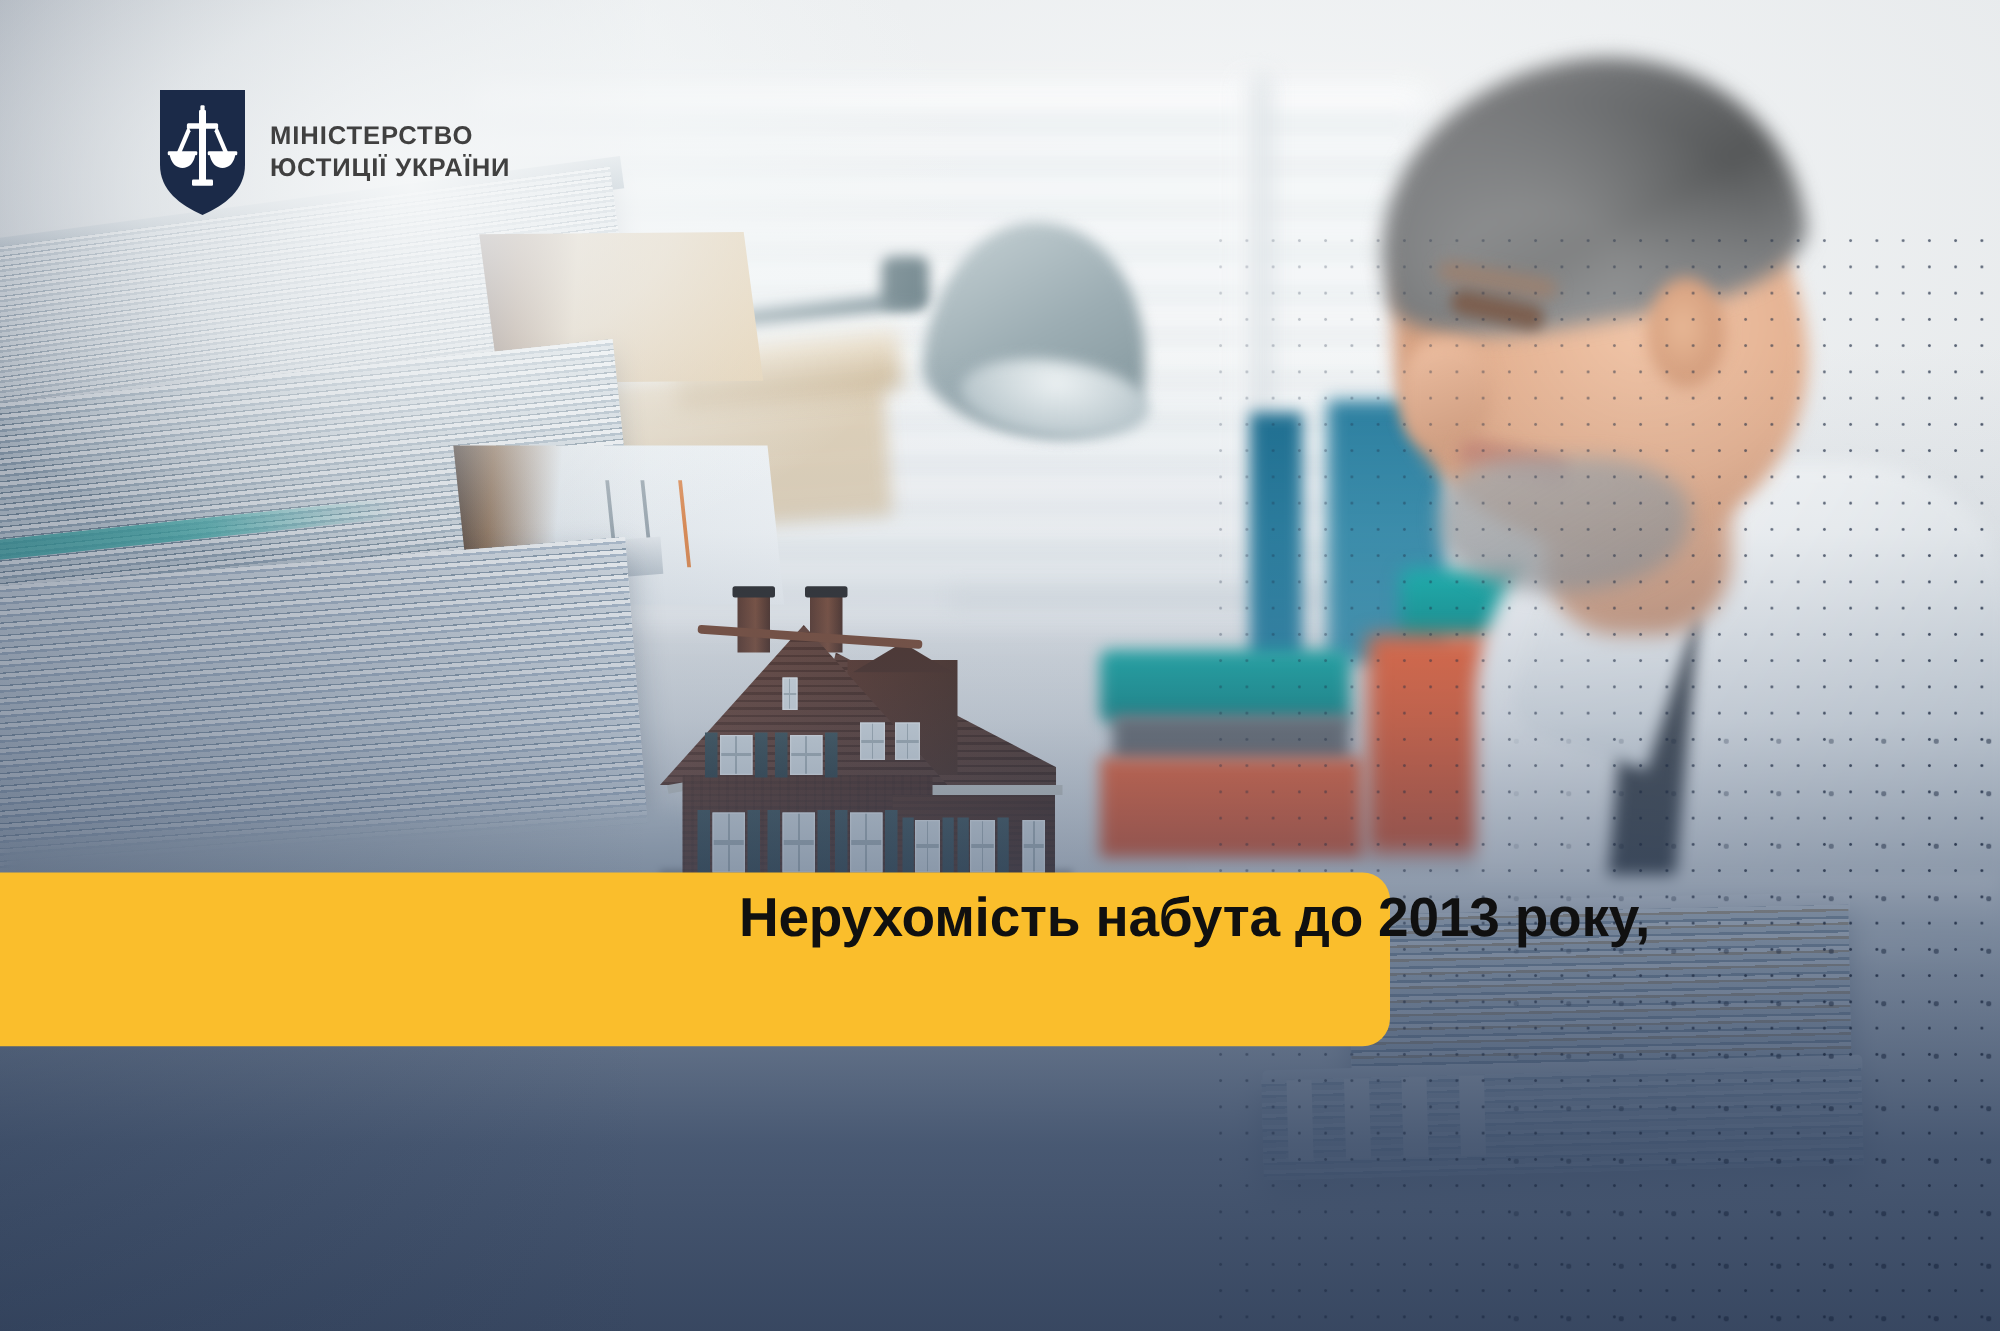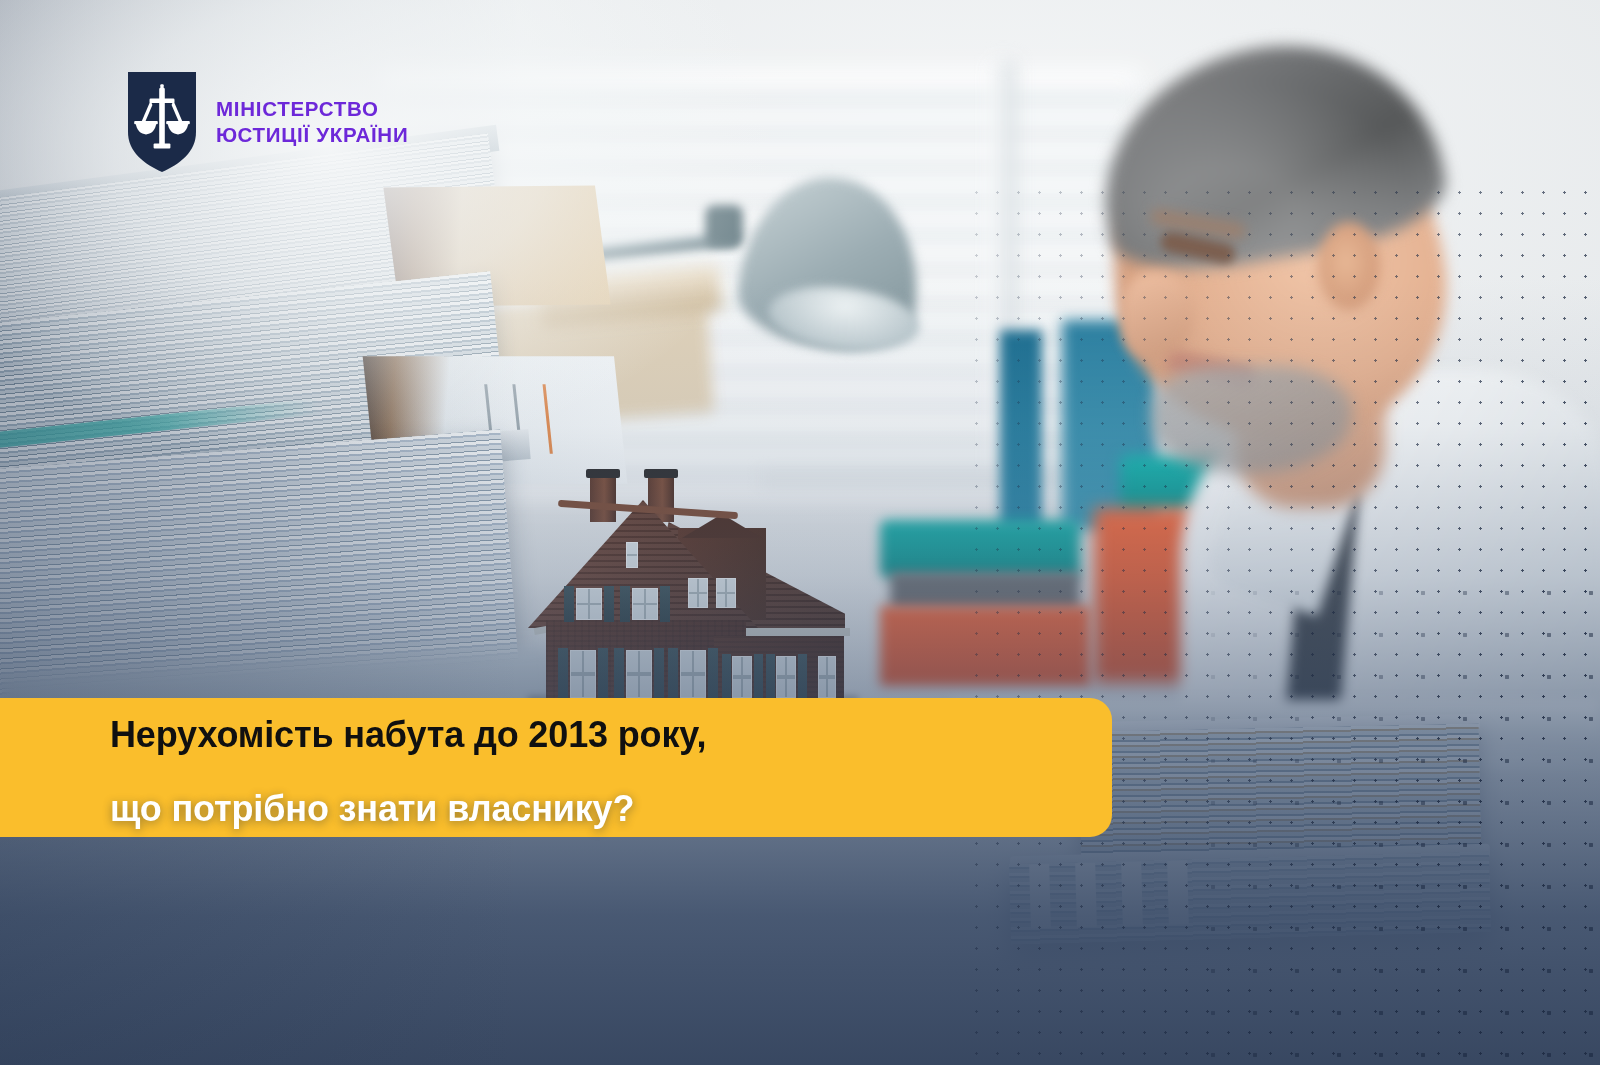--- a/index.html
+++ b/index.html
@@ -409,34 +409,34 @@
     background-position:12px 12px;
     opacity:.55;
     -webkit-mask-image:linear-gradient(120deg, rgba(0,0,0,0) 0%, rgba(0,0,0,.9) 60%, rgba(0,0,0,1) 100%);
             mask-image:linear-gradient(120deg, rgba(0,0,0,0) 0%, rgba(0,0,0,.9) 60%, rgba(0,0,0,1) 100%);
   }
 
   
   .logo{position:absolute;left:128px;top:72px;display:flex;align-items:center;gap:20px;}
   .logo-shield{width:68px;height:100px;display:block;}
   .logo-text{
-    color:#6d28d9;font-weight:700;letter-spacing:.035em;
+    color:#404040;font-weight:700;letter-spacing:.035em;
     font-size:20.5px;line-height:1.28;text-transform:uppercase;
     white-space:nowrap;
   }
 
   
   .hl-band{
     position:absolute;left:0;top:698px;width:1112px;height:139px;
     background:#fabe2c;
     border-radius:0 22px 22px 0;
   }
   .headline{
-    position:absolute;left:110px;top:700px;width:1200px;
-    font-size:36px;font-weight:700;line-height:69px;letter-spacing:-.004em;
+    position:absolute;left:120px;top:700px;width:1200px;
+    font-size:44px;font-weight:700;line-height:69px;letter-spacing:-.004em;text-align:right;
   }
   .hl-1,.hl-2{color:#101010;display:block;}
   .hl-3{color:#ffffff;display:block;margin-top:5px;
         text-shadow:0 2px 10px rgba(20,30,50,.45);}
 </style>
 </head>
 <body>
 
 <div class="canvas">
 
@@ -581,16 +581,15 @@
     </svg>
     <div class="logo-text">
       <div>МІНІСТЕРСТВО</div>
       <div>ЮСТИЦІЇ УКРАЇНИ</div>
     </div>
   </div>
 
   <div class="hl-band"></div>
   <div class="headline">
     <span class="hl-1">Нерухомість набута до 2013 року,</span>
-    <span class="hl-3">що потрібно знати власнику?</span>
   </div>
 
 </div>
 
 </body></html>

